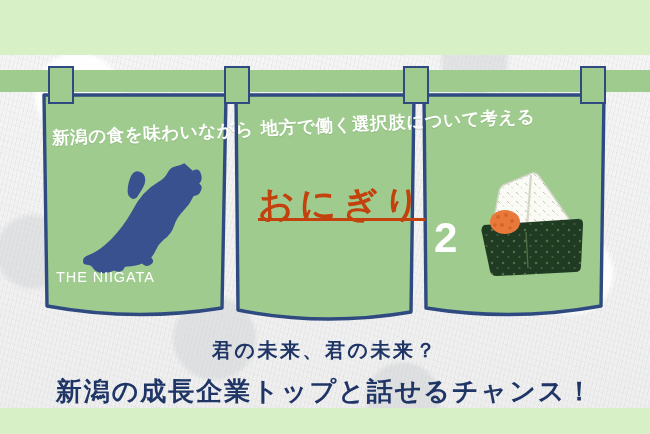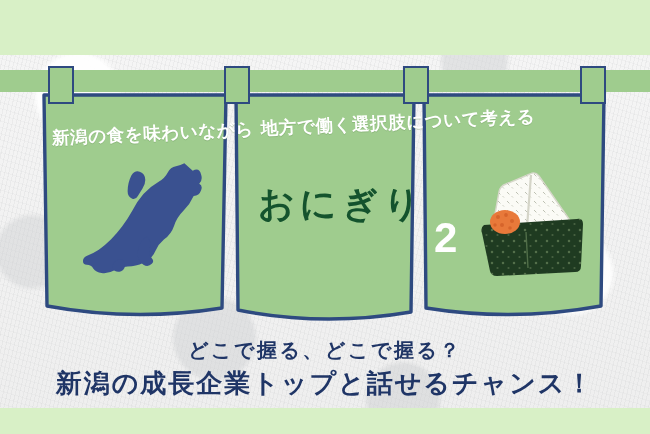--- a/index.html
+++ b/index.html
@@ -209,25 +209,26 @@
     </svg>
   </div>
 
   <div class="overlay">
 
     <div class="headline" style="color: rgb(255, 255, 255);">
       <span class="seg1">新潟の食を味わいながら</span><span class="seg2">地方で働く選択肢について考える</span>
     </div>
 
     <div class="brand" style="color: rgb(255, 255, 255);">
+      <div class="l1">THE NIIGATA</div>
     </div>
 
-    <div class="bigtitle" style="color: #14532d;">
+    <div class="bigtitle" style="color: #c2410c; text-decoration: underline;">
       <span class="jp">おにぎり</span>
     </div>
     <div class="vol2" style="color: rgb(255, 255, 255);">2</div>
 
   </div>
 
-  <div class="catch1" style="color: rgb(31, 53, 102);">どこで握る、どこで握る？</div>
-  <div class="catch2" style="color: rgb(31, 53, 102);">新潟の成長企業トップと話せるチャンス！</div>
+  <div class="catch1" style="color: rgb(31, 53, 102);">君の未来、君の未来？</div>
+  <div class="catch2" style="color: rgb(31, 53, 102); margin-top: 8px;">新潟の成長企業トップと話せるチャンス！</div>
 
 </div>
 
 </body></html>

